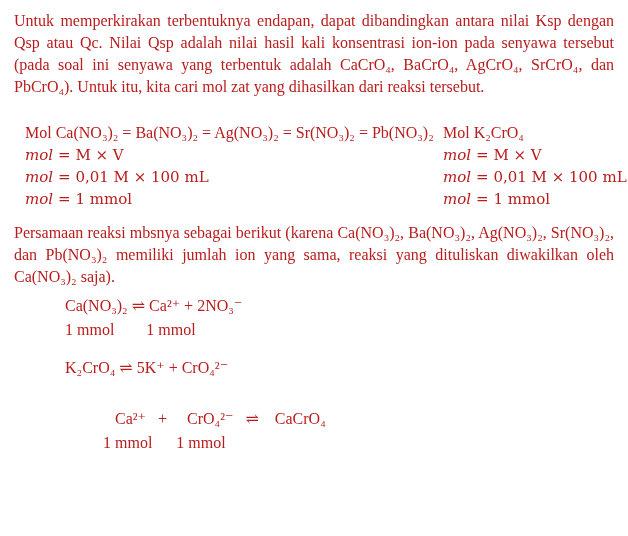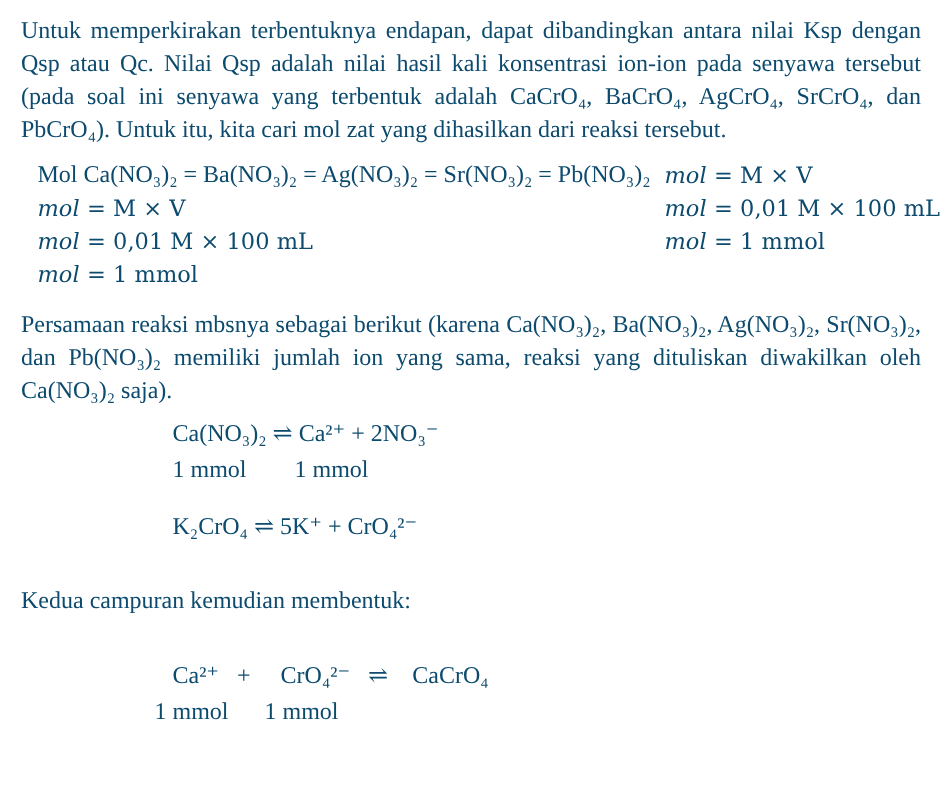--- a/index.html
+++ b/index.html
@@ -6,36 +6,36 @@
     margin: 0;
     padding: 0;
     background: #ffffff;
   }
   .page {
     width: 628px;
     height: 536px;
     box-sizing: border-box;
     padding: 10px 14px 0 14px;
     background: #ffffff;
-    color: #0c4a6e;
+    color: #b91c1c;
     font-family: "Liberation Serif", "DejaVu Serif", serif;
     font-size: 16px;
     overflow: hidden;
   }
   .para {
     margin: 0;
     line-height: 22px;
   }
   .justify {
     text-align: justify;
   }
   
   .mol-columns {
     display: flex;
-    margin-top: 8px;
+    margin-top: 24px;
     padding-left: 11px;
     line-height: 22px;
   }
   .mol-col {
     white-space: nowrap;
   }
   .mol-col.nitrates {
     width: 418px;
     flex: none;
   }
@@ -57,21 +57,21 @@
     font-style: normal;
   }
   .mol-line .rest.var {
   }
   
   .reaction-note {
     margin-top: 12px;
   }
   
   .equation-block {
-    margin-left: 101px;
+    margin-left: 51px;
     line-height: 24px;
   }
   .eq-formula, .eq-amounts {
     white-space: pre;
   }
   .equation-block.eq-first {
     margin-top: 6px;
   }
   .equation-block.eq-second {
     margin-top: 14px;
@@ -102,20 +102,21 @@
       </div>
       <div class="mol-line">
         <span class="sym">mol</span><span class="rest">= 0,01 M × 100 mL</span>
       </div>
       <div class="mol-line">
         <span class="sym">mol</span><span class="rest">= 1 mmol</span>
       </div>
     </div>
 
     <div class="mol-col chromate">
+      <div class="mol-header">Mol K₂CrO₄</div>
       <div class="mol-line">
         <span class="sym">mol</span><span class="rest var">= M × V</span>
       </div>
       <div class="mol-line">
         <span class="sym">mol</span><span class="rest">= 0,01 M × 100 mL</span>
       </div>
       <div class="mol-line">
         <span class="sym">mol</span><span class="rest">= 1 mmol</span>
       </div>
     </div>
@@ -125,20 +126,19 @@
 
   <div class="equation-block eq-first">
     <div class="eq-formula">Ca(NO₃)₂ ⇌ Ca²⁺ + 2NO₃⁻</div>
     <div class="eq-amounts">1 mmol        1 mmol</div>
   </div>
 
   <div class="equation-block eq-second">
     <div class="eq-formula">K₂CrO₄ ⇌ 5K⁺ + CrO₄²⁻</div>
   </div>
 
-  <p class="para closing">Kedua campuran kemudian membentuk:</p>
 
   <div class="equation-block final">
     <div class="eq-formula">Ca²⁺   +     CrO₄²⁻   ⇌    CaCrO₄</div>
     <div class="eq-amounts">1 mmol      1 mmol</div>
   </div>
 
 </div>
 
 </body></html>

